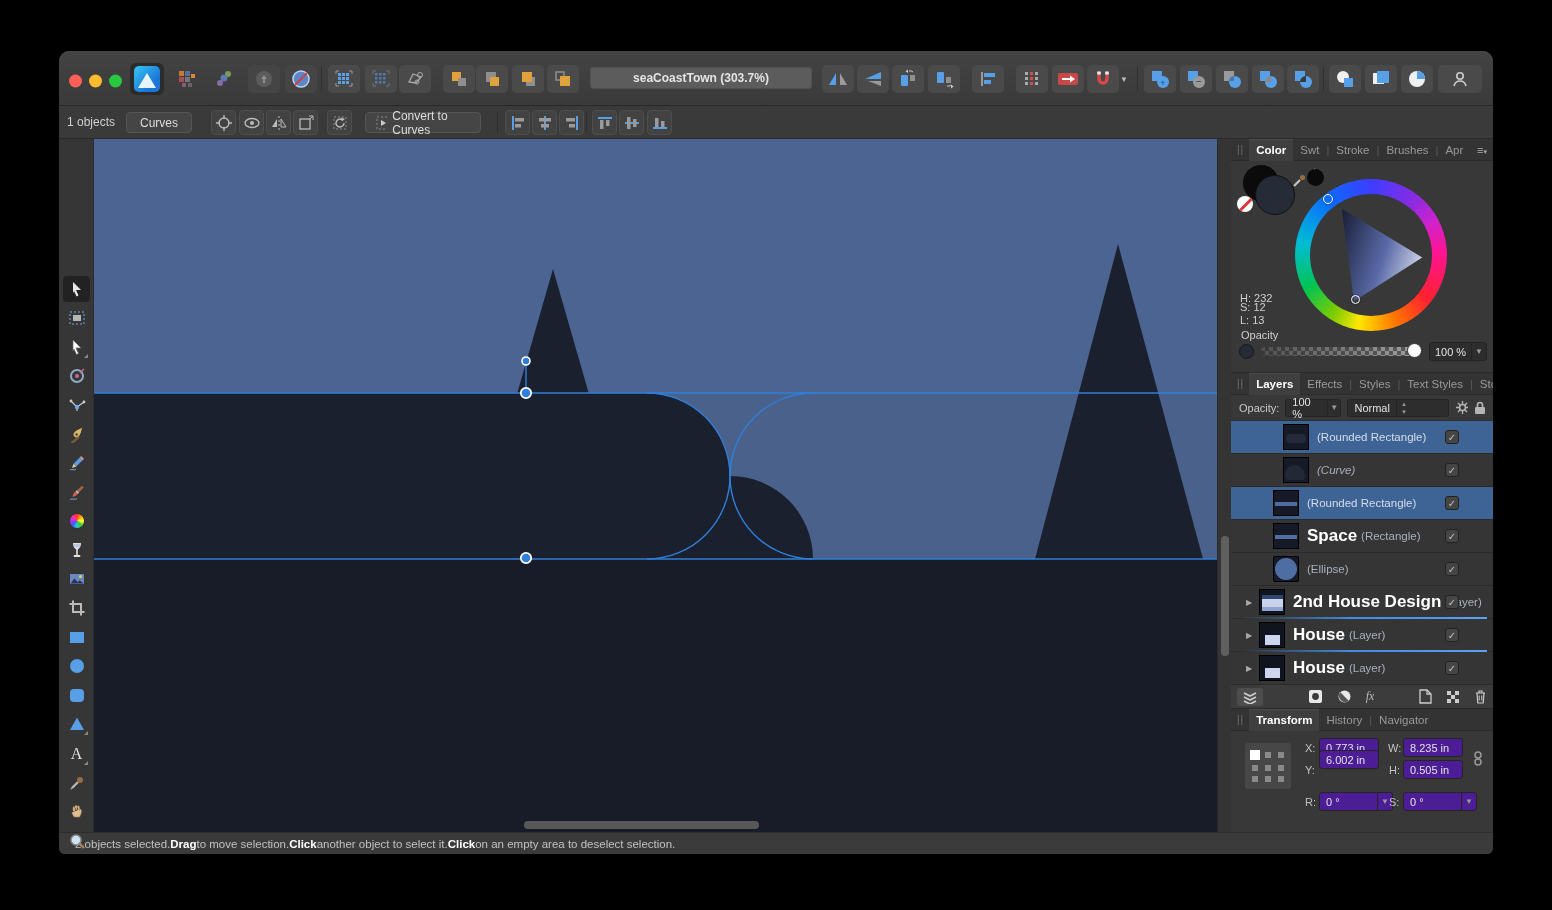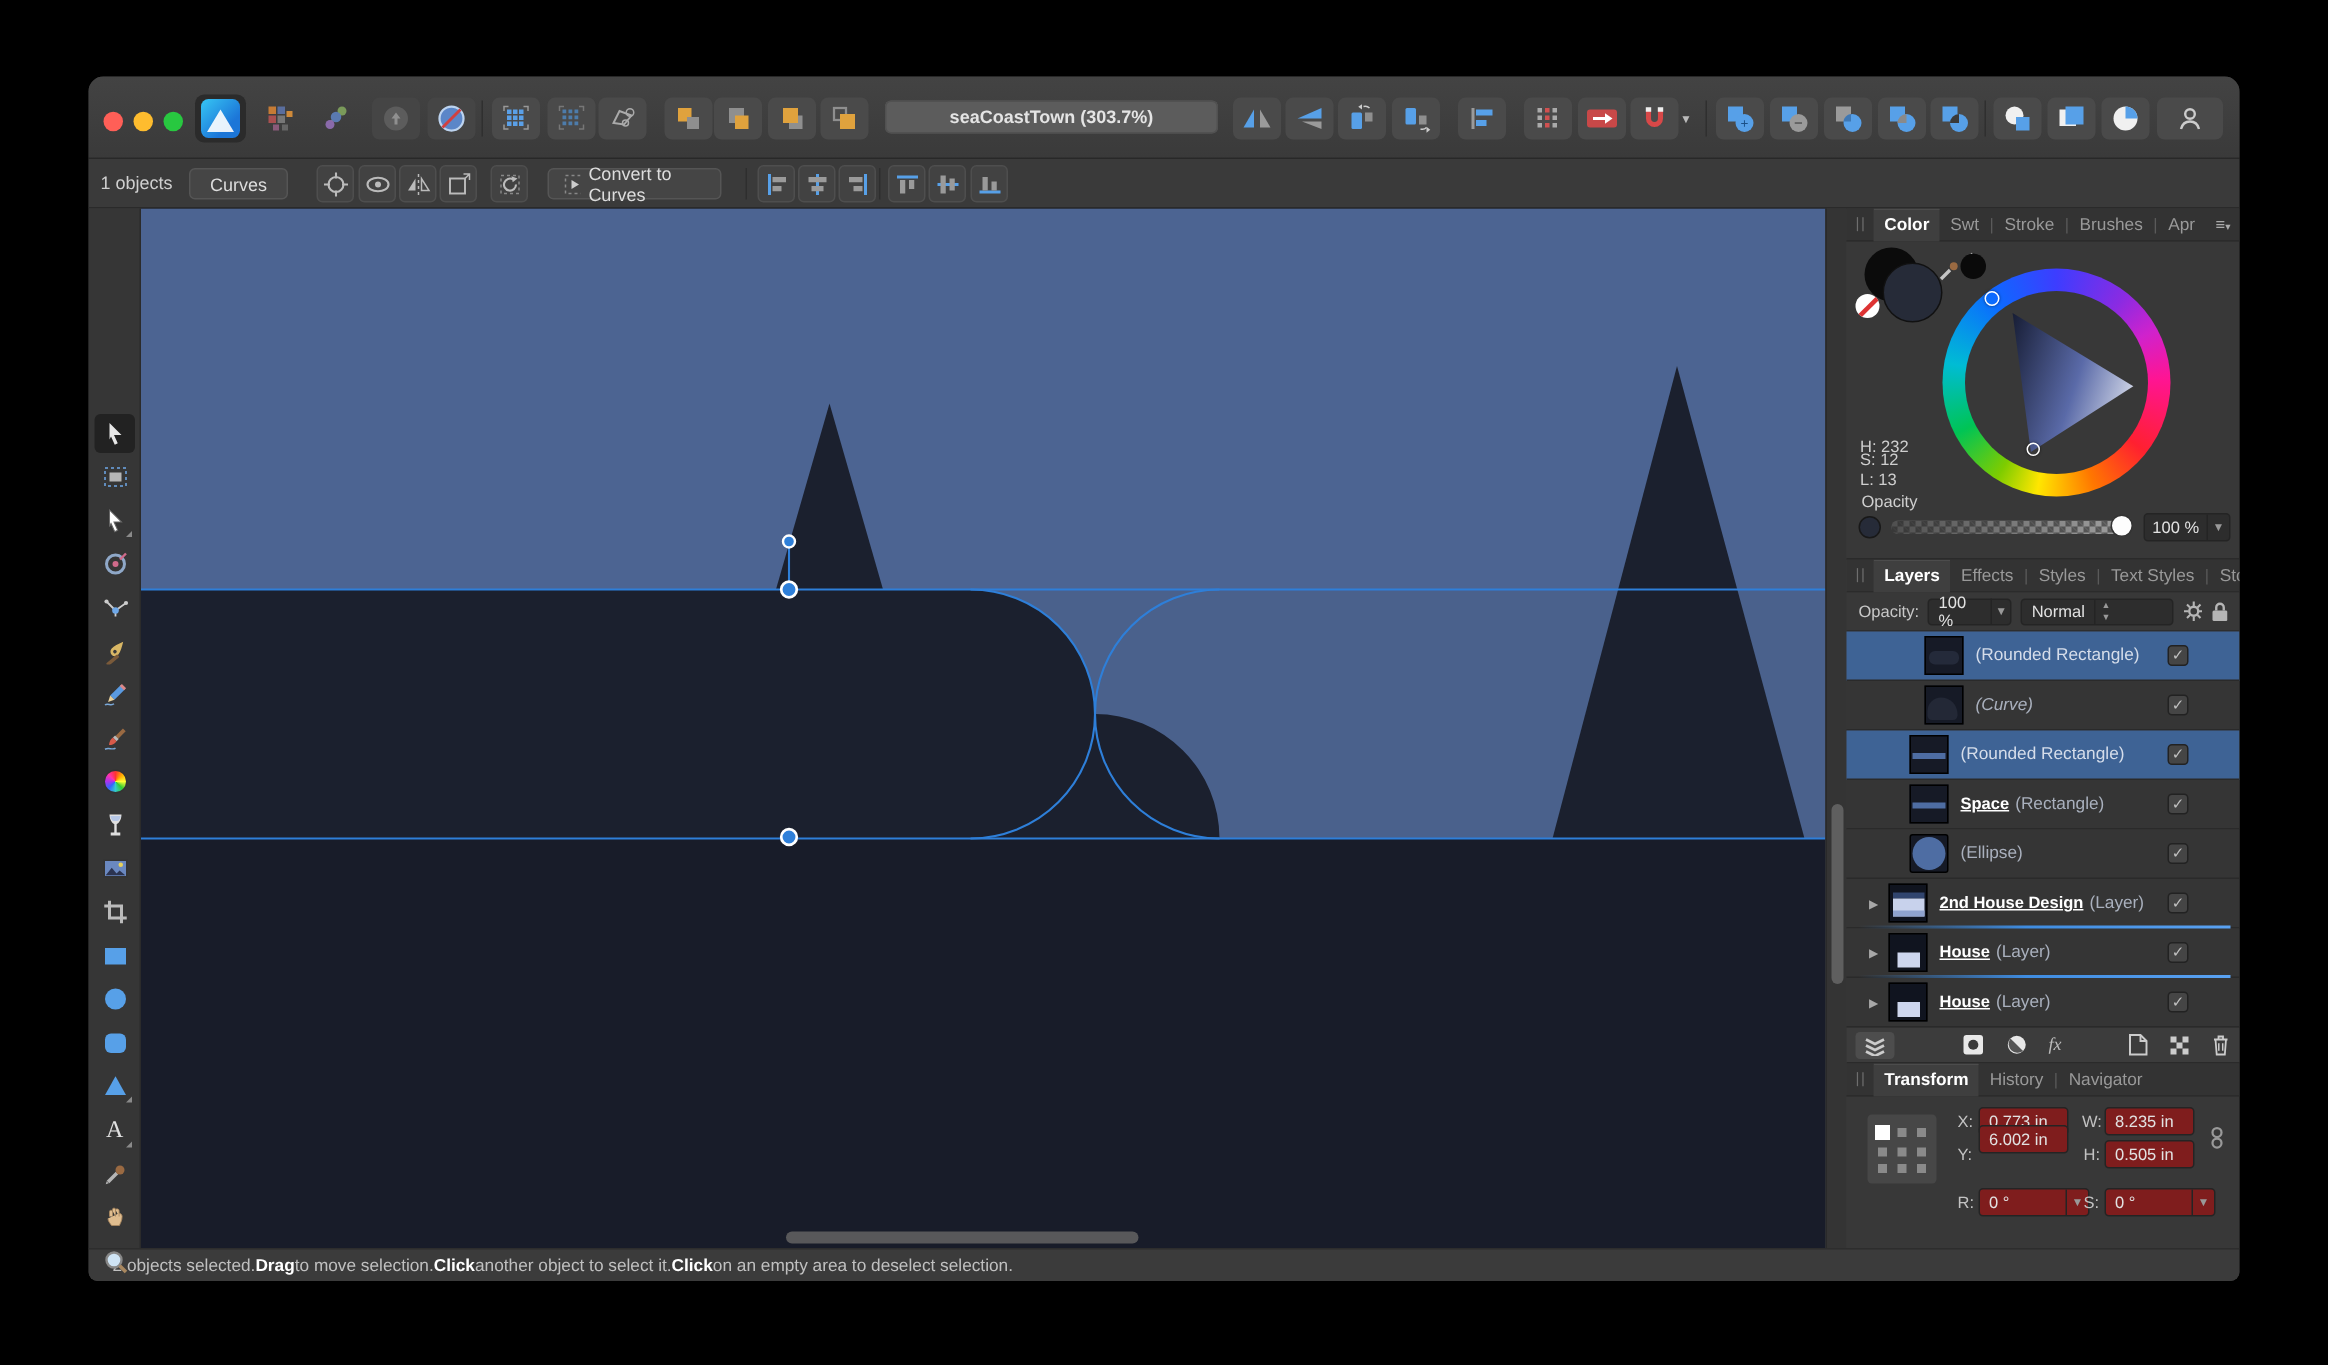--- a/index.html
+++ b/index.html
@@ -85,37 +85,37 @@
   .thumb-dark-blob::after { content:""; position:absolute; left:1px; top:7px; width:20px; height:15px; border-radius:9px 11px 3px 3px; background:#232836; }
   .thumb-blue-line::after { content:""; position:absolute; left:1px; right:1px; top:11px; height:4px; background:#4e6da3; }
   .thumb-blue-circle { border-radius:2px; }
   .thumb-blue-circle::after { content:""; position:absolute; inset:1px; border-radius:50%; background:#4e6da3; }
   .thumb-house { background:#10141f; }
   .thumb-house::before { content:""; position:absolute; left:4px; top:4px; border-left:9px solid transparent; border-right:9px solid transparent; border-bottom:8px solid #44causes5a8a; border-bottom-color:#3d5488; }
   .thumb-house::after { content:""; position:absolute; left:5px; top:12px; width:15px; height:10px; background:#cdd6ee; }
   .thumb-house-wide { background:#10141f; }
   .thumb-house-wide::before { content:""; position:absolute; left:2px; top:5px; width:21px; height:4px; background:#31456f; }
   .thumb-house-wide::after { content:""; position:absolute; left:2px; top:9px; width:21px; height:12px; background:#c8d2ec; box-shadow:inset 0 -4px 0 #8fa3cf; }
-  .lname { margin-left:8px; font-weight:bold; color:#fff; font-size:11px; white-space:nowrap;text-decoration:underline; }
+  .lname { margin-left:8px; font-weight:bold; color:#fff; font-size:17px; white-space:nowrap; }
   .ltype { margin-left:4px; color:#a9b0bd; font-size:11.5px; white-space:nowrap; }
   .layer-row.sel .ltype { color:#d5ddea; }
   .layer-check { position:absolute; right:34px; width:14px; height:14px; border-radius:3px; background:#454545; border:1px solid #222; color:#c2c2c2; font-size:10px; line-height:13px; text-align:center; }
   .row-underline { position:absolute; left:8px; right:6px; bottom:-1px; height:2px; background:linear-gradient(90deg,rgba(60,130,220,0),#3f8ce0 45%,#5aa2f2 100%); z-index:2; }
   .lp-footer { height:23px; flex:none; background:#3c3c3c; display:flex; align-items:center; padding:0 6px; gap:14px; }
   .lpf-btn { width:26px; height:18px; border-radius:3px; display:flex; align-items:center; justify-content:center; }
   .lpf-btn.on { background:#4d4d4d; }
   .fx { font-style:italic; color:#bbb; font-size:12px; font-family:"Liberation Serif",serif; }
   .spacer { flex:1; }
 
   .transform-panel { flex:1; position:relative; }
   .anchor { position:absolute; left:14px; top:34px; width:46px; height:46px; background:#474747; border-radius:3px; display:grid; grid-template-columns:repeat(3,1fr); place-items:center; padding:4px; }
   .adot { width:6px; height:6px; background:#8a8a8a; }
   .adot.on { width:10px; height:10px; background:#fff; }
   .tf-label { position:absolute; color:#c2c2c2; font-size:11px; }
-  .tf-field { position:absolute; width:60px; height:19px; background:#7f1d1d; border:1px solid #242424; border-radius:3px; color:#e2e2e2; font-size:11px; display:flex; align-items:center; padding-left:6px; }
+  .tf-field { position:absolute; width:60px; height:19px; background:#4c1d95; border:1px solid #242424; border-radius:3px; color:#e2e2e2; font-size:11px; display:flex; align-items:center; padding-left:6px; }
   .tf-field.dd { width:74px; }
   .tf-field .ddv { margin-left:auto; }
   .linkico { position:absolute; left:242px; top:40px; color:#999; }
 
   
   .statusbar { height:22px; flex:none; background:#3b3b3b; border-top:1px solid #2d2d2d; display:flex; align-items:center; padding-left:16px; font-size:11.5px; color:#c0c0c0; }
   .statusbar b { color:#fff; }
 
   svg text { font-family:"Liberation Sans",sans-serif; }
 </style>

